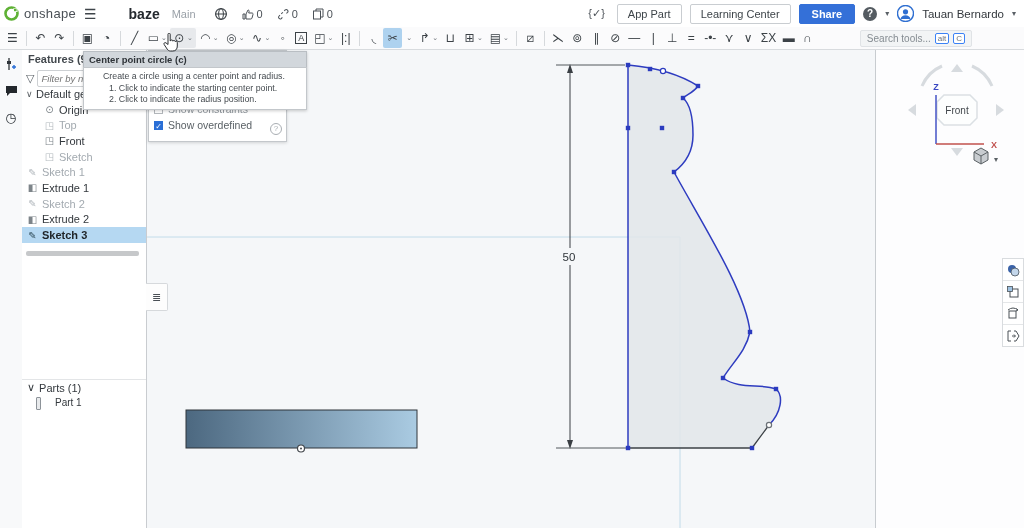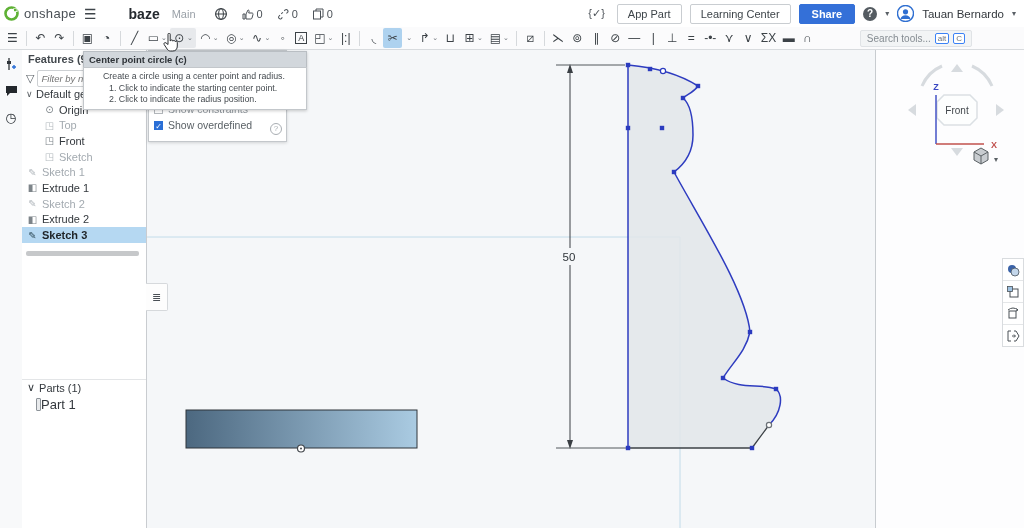--- a/index.html
+++ b/index.html
@@ -58,21 +58,21 @@
   .row .ti{width:13px;text-align:center;font-size:10px;color:#7d8489;margin-right:3px;}
   .row .tl{white-space:nowrap;}
   .row.child{padding-left:21px;}
   .row.dim{color:#a3aab0;}
   .row.dim .ti{color:#b3b9be;}
   .row.sel{background:#b5d8f2;font-weight:bold;color:#1f2428;}
   .rollback{position:absolute;left:4px;top:202px;width:113px;height:5px;background:#c6c8ca;border-radius:2px;cursor:row-resize;}
   .partsdiv{position:absolute;left:0;top:330px;width:100%;height:1px;background:#e3e5e7;}
   .partsheader{position:absolute;left:5px;top:332px;display:flex;align-items:center;gap:4px;
                font-size:11px;color:#33383d;cursor:pointer;}
-  .partrow{position:absolute;left:14px;top:348px;display:flex;align-items:center;gap:0;font-size:13px;color:#33383d;cursor:pointer;}
+  .partrow{position:absolute;left:14px;top:348px;display:flex;align-items:flex-start;gap:14px;font-size:10px;color:#33383d;cursor:pointer;}
   .partico{width:3px;height:11px;border:1px solid #8d9399;border-radius:1px;background:#e8eaec;}
   .flyout{left:146px;top:283px;width:21px;height:26px;background:#fdfdfd;border:1px solid #d6d9dc;
           border-left:none;z-index:31;display:flex;align-items:center;justify-content:center;
           color:#4a5056;font-size:11px;cursor:pointer;border-radius:0 2px 2px 0;}
   
   .canvas{left:147px;top:49px;width:877px;height:479px;background:#f5f7f9;z-index:1;}
   .rightzone{position:absolute;left:728px;top:0;width:149px;height:479px;background:#fdfdfe;
              border-left:1px solid #c8ccd0;}
   .csvg{position:absolute;left:0;top:0;}
   

